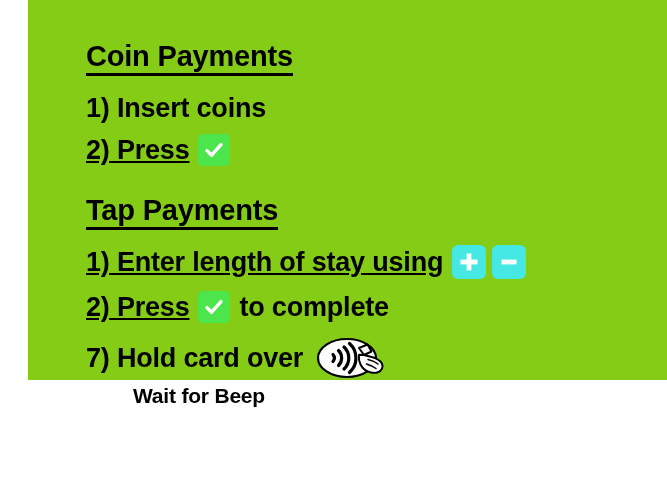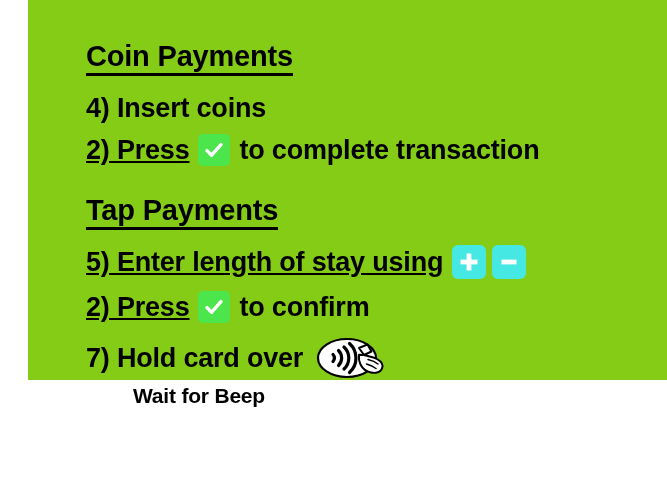--- a/index.html
+++ b/index.html
@@ -103,41 +103,40 @@
 </head>
 <body>
 
 <div class="sign">
 
   <div class="section" style="top:42px;">
     <div class="heading">Coin Payments</div>
   </div>
 
   <div class="section line" style="top:95px;">
-    <span class="txt">4) Insert coins</span>
+    <span class="txt">1) Insert coins</span>
   </div>
 
   <div class="section line" style="top:134px;">
     <span class="txt gap-after">2) Press</span>
 
     <span class="check-btn" style="background:#4ce64c;">
       <svg width="22" height="22" viewBox="0 0 22 22" aria-hidden="true">
         <path d="M4 11.6 L8.6 16.2 L18 5.6" fill="none" stroke="#ffffff" stroke-width="3.4" stroke-linecap="round" stroke-linejoin="round"></path>
       </svg>
     </span>
 
-    <span class="txt gap-before">to complete transaction</span>
   </div>
 
   <div class="section" style="top:196px;">
     <div class="heading">Tap Payments</div>
   </div>
 
   <div class="section line" style="top:245px;">
-    <span class="txt gap-after">5) Enter length of stay using</span>
+    <span class="txt gap-after">1) Enter length of stay using</span>
 
     <span class="pm-group">
       <span class="pm-btn" style="background:#45e8e3;">
         <svg width="24" height="24" viewBox="0 0 24 24" aria-hidden="true">
           <rect x="9.6" y="3.5" width="4.8" height="17" fill="#ffffff"></rect>
           <rect x="3.5" y="9.6" width="17" height="4.8" fill="#ffffff"></rect>
         </svg>
       </span>
       <span class="pm-btn" style="background:#45e8e3;">
         <svg width="24" height="24" viewBox="0 0 24 24" aria-hidden="true">
@@ -149,21 +148,21 @@
 
   <div class="section line" style="top:291px;">
     <span class="txt gap-after">2) Press</span>
 
     <span class="check-btn" style="background:#4ce64c;">
       <svg width="22" height="22" viewBox="0 0 22 22" aria-hidden="true">
         <path d="M4 11.6 L8.6 16.2 L18 5.6" fill="none" stroke="#ffffff" stroke-width="3.4" stroke-linecap="round" stroke-linejoin="round"></path>
       </svg>
     </span>
 
-    <span class="txt gap-before">to confirm</span>
+    <span class="txt gap-before">to complete</span>
   </div>
 
   <div class="section line" style="top:335px;">
     <span class="txt">7) Hold card over</span>
 
     <span class="tap-icon" style="margin-left:12px;">
       <svg width="76" height="46" viewBox="0 0 76 46" aria-hidden="true">
 
         <ellipse cx="32" cy="23" rx="29" ry="19" fill="#ffffff" stroke="#000000" stroke-width="2.2"></ellipse>
 

